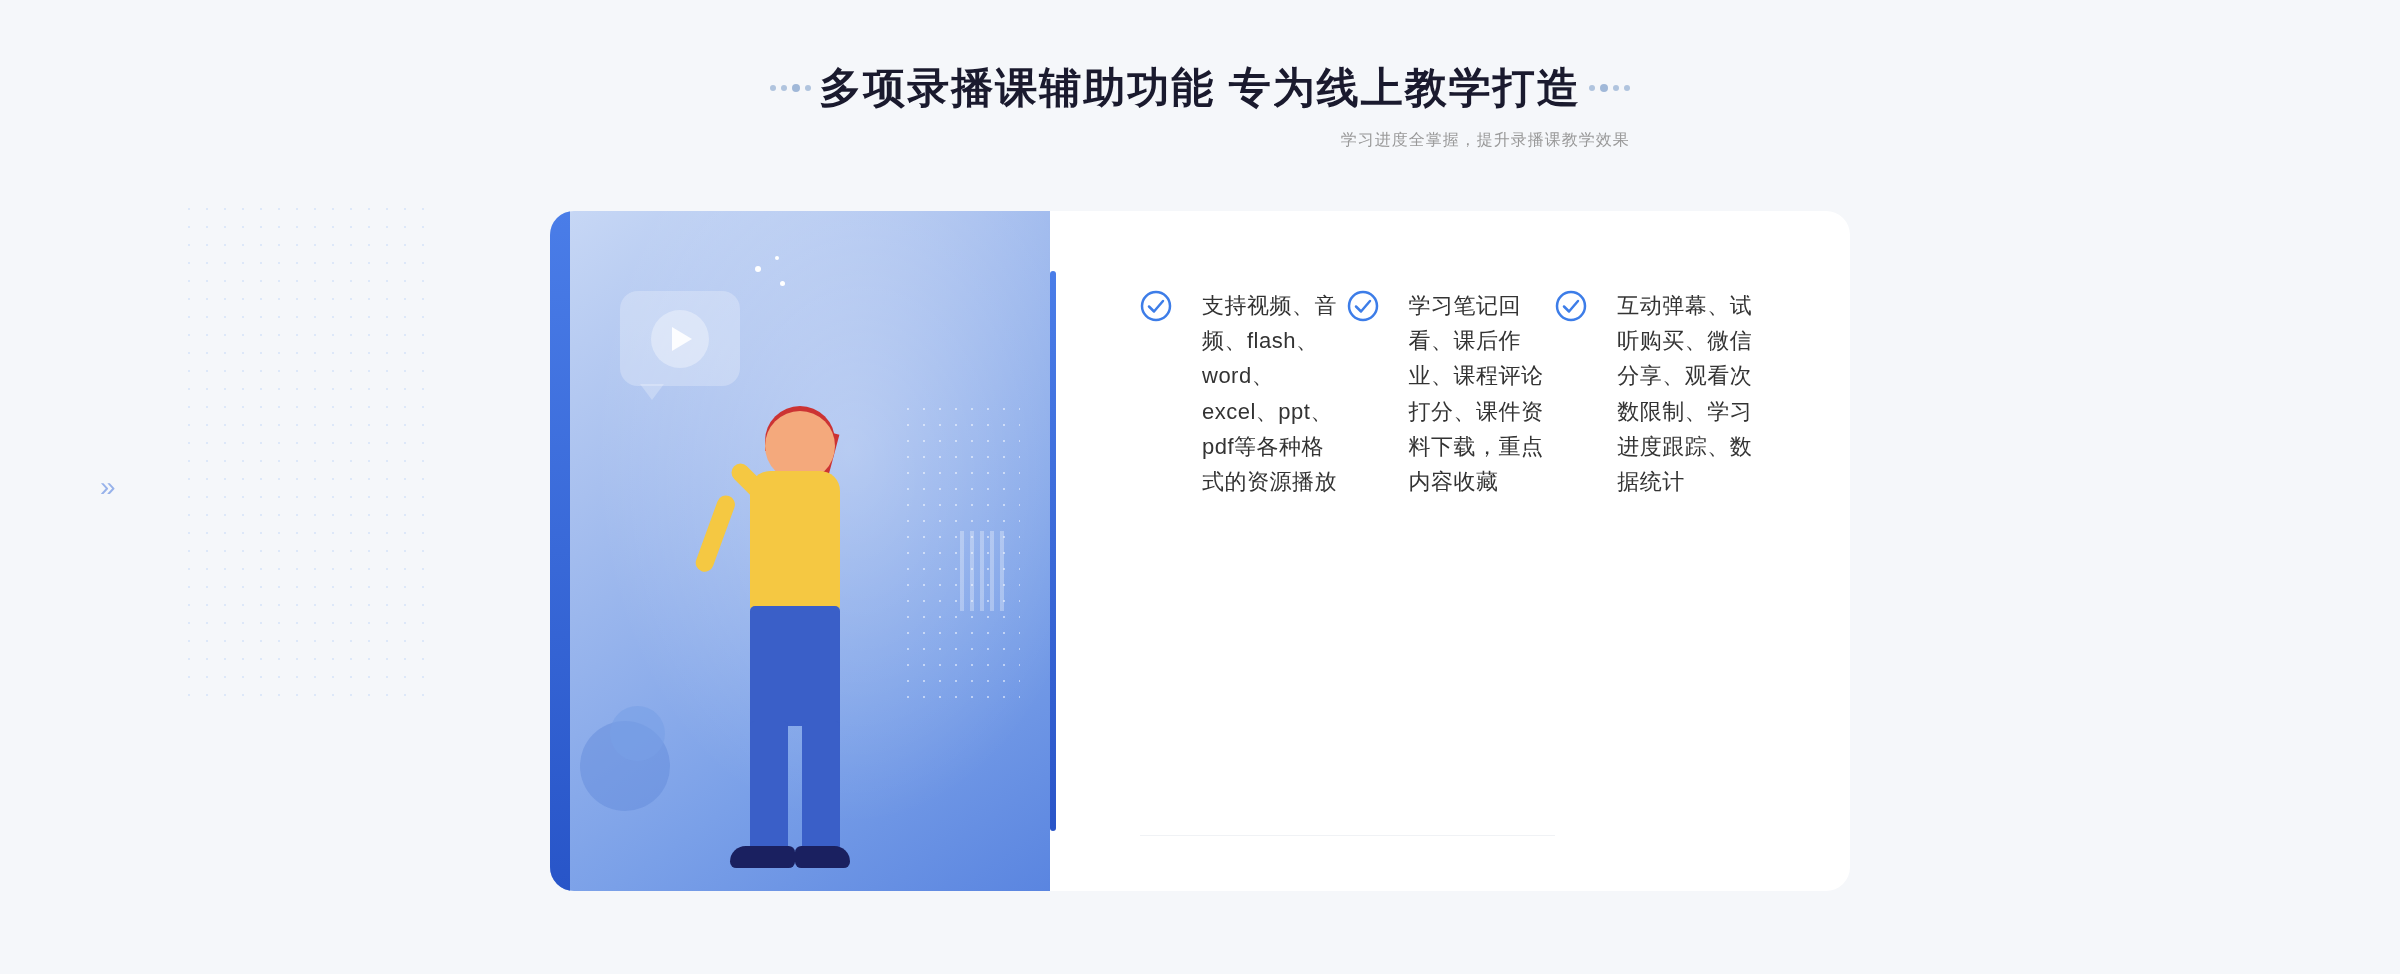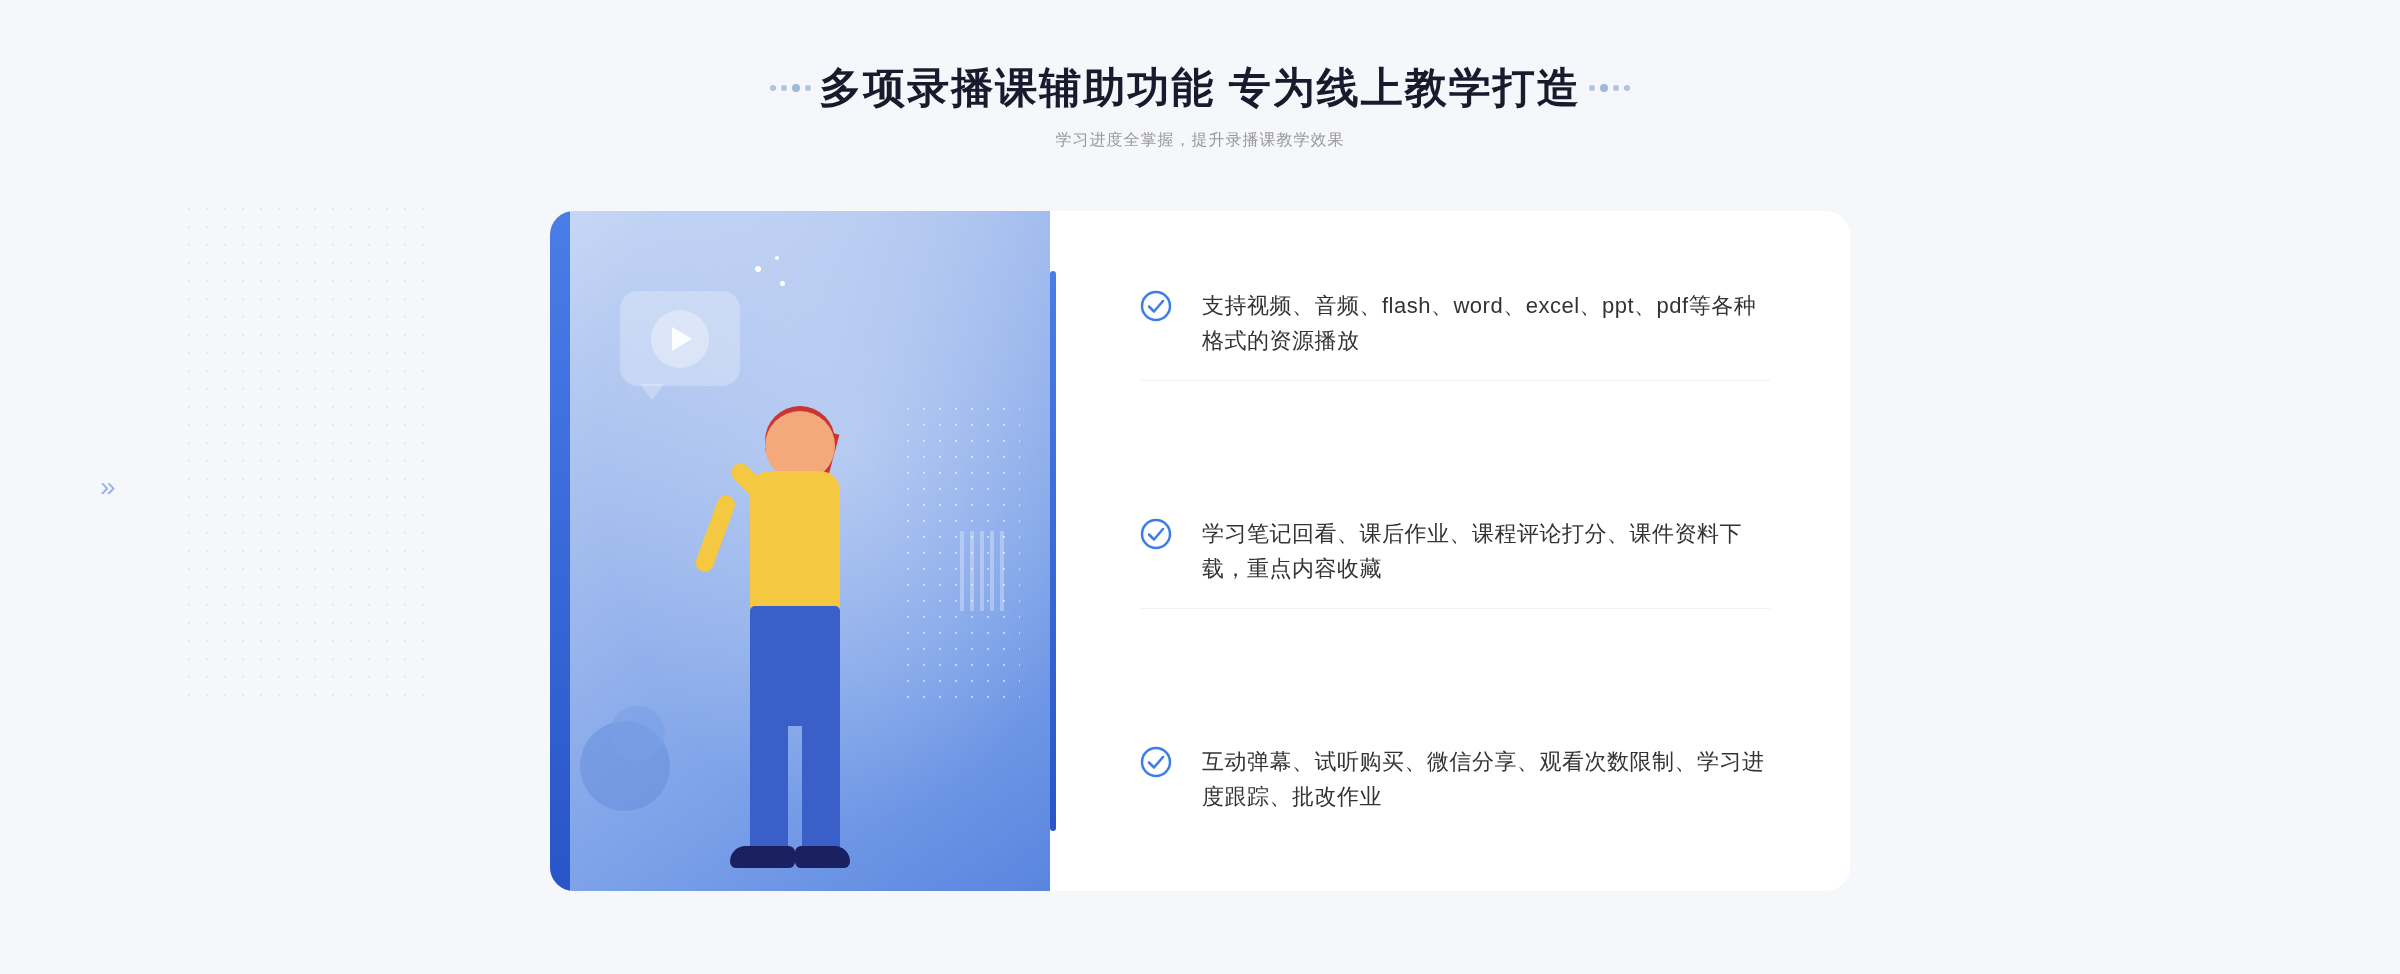--- a/index.html
+++ b/index.html
@@ -76,20 +76,21 @@
       font-size: 42px;
       font-weight: 600;
       color: #1a1a2e;
       letter-spacing: 2px;
     }
 
     .sub-title {
       font-size: 16px;
       color: #999;
       letter-spacing: 1px;
+      text-align: right;
     }
 
     .content-area {
       display: flex;
       align-items: stretch;
       width: 1300px;
       position: relative;
     }
 
     
@@ -382,21 +383,21 @@
       );
     }
 
     
     .right-panel {
       flex: 1;
       background: white;
       border-radius: 0 24px 24px 0;
       padding: 55px 80px 55px 90px;
       display: flex;
-      flex-direction: column;
+      flex-direction: row;
       justify-content: space-between;
       min-height: 680px;
       position: relative;
     }
 
     
     .right-panel::before {
       content: '';
       position: absolute;
       left: 0;
@@ -538,20 +539,20 @@
         <span class="feature-text">学习笔记回看、课后作业、课程评论打分、课件资料下载，重点内容收藏</span>
       </div>
 
       <div class="feature-item">
         <div class="check-icon">
           <svg viewBox="0 0 32 32" fill="none" xmlns="http://www.w3.org/2000/svg">
             <circle cx="16" cy="16" r="14" stroke="#3d7de8" stroke-width="2.5"></circle>
             <path d="M9 16.5 L14 21.5 L23 11" stroke="#3d7de8" stroke-width="2.5" stroke-linecap="round" stroke-linejoin="round"></path>
           </svg>
         </div>
-        <span class="feature-text">互动弹幕、试听购买、微信分享、观看次数限制、学习进度跟踪、批改作业</span>
+        <span class="feature-text">互动弹幕、试听购买、微信分享、观看次数限制、学习进度跟踪、数据统计</span>
       </div>
 
     </div>
 
   </div>
 
 </div>
 
 </body></html>

